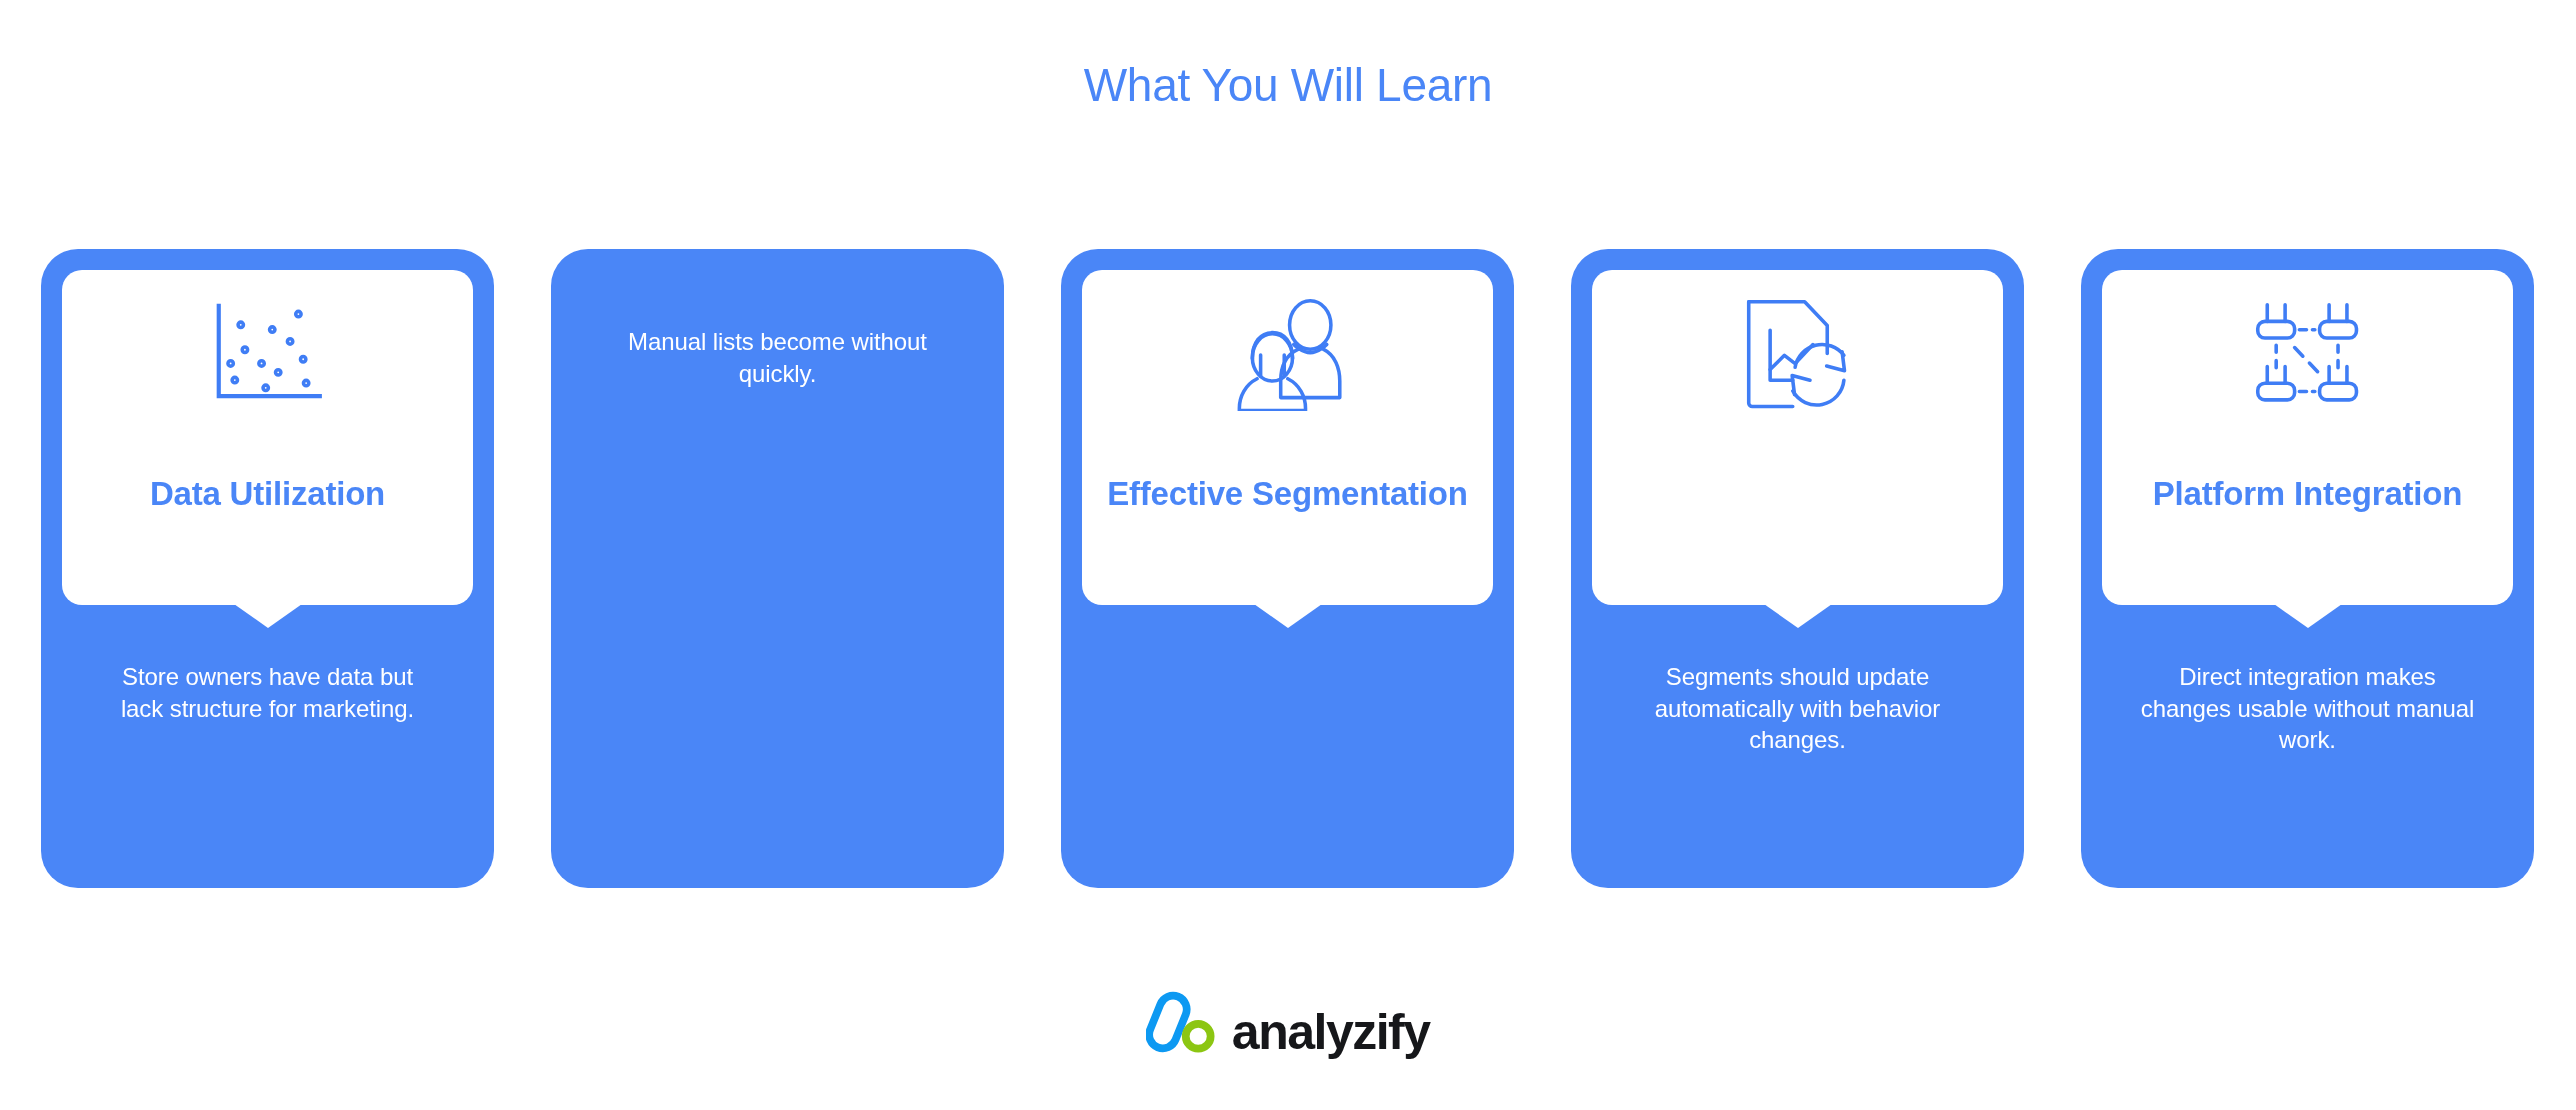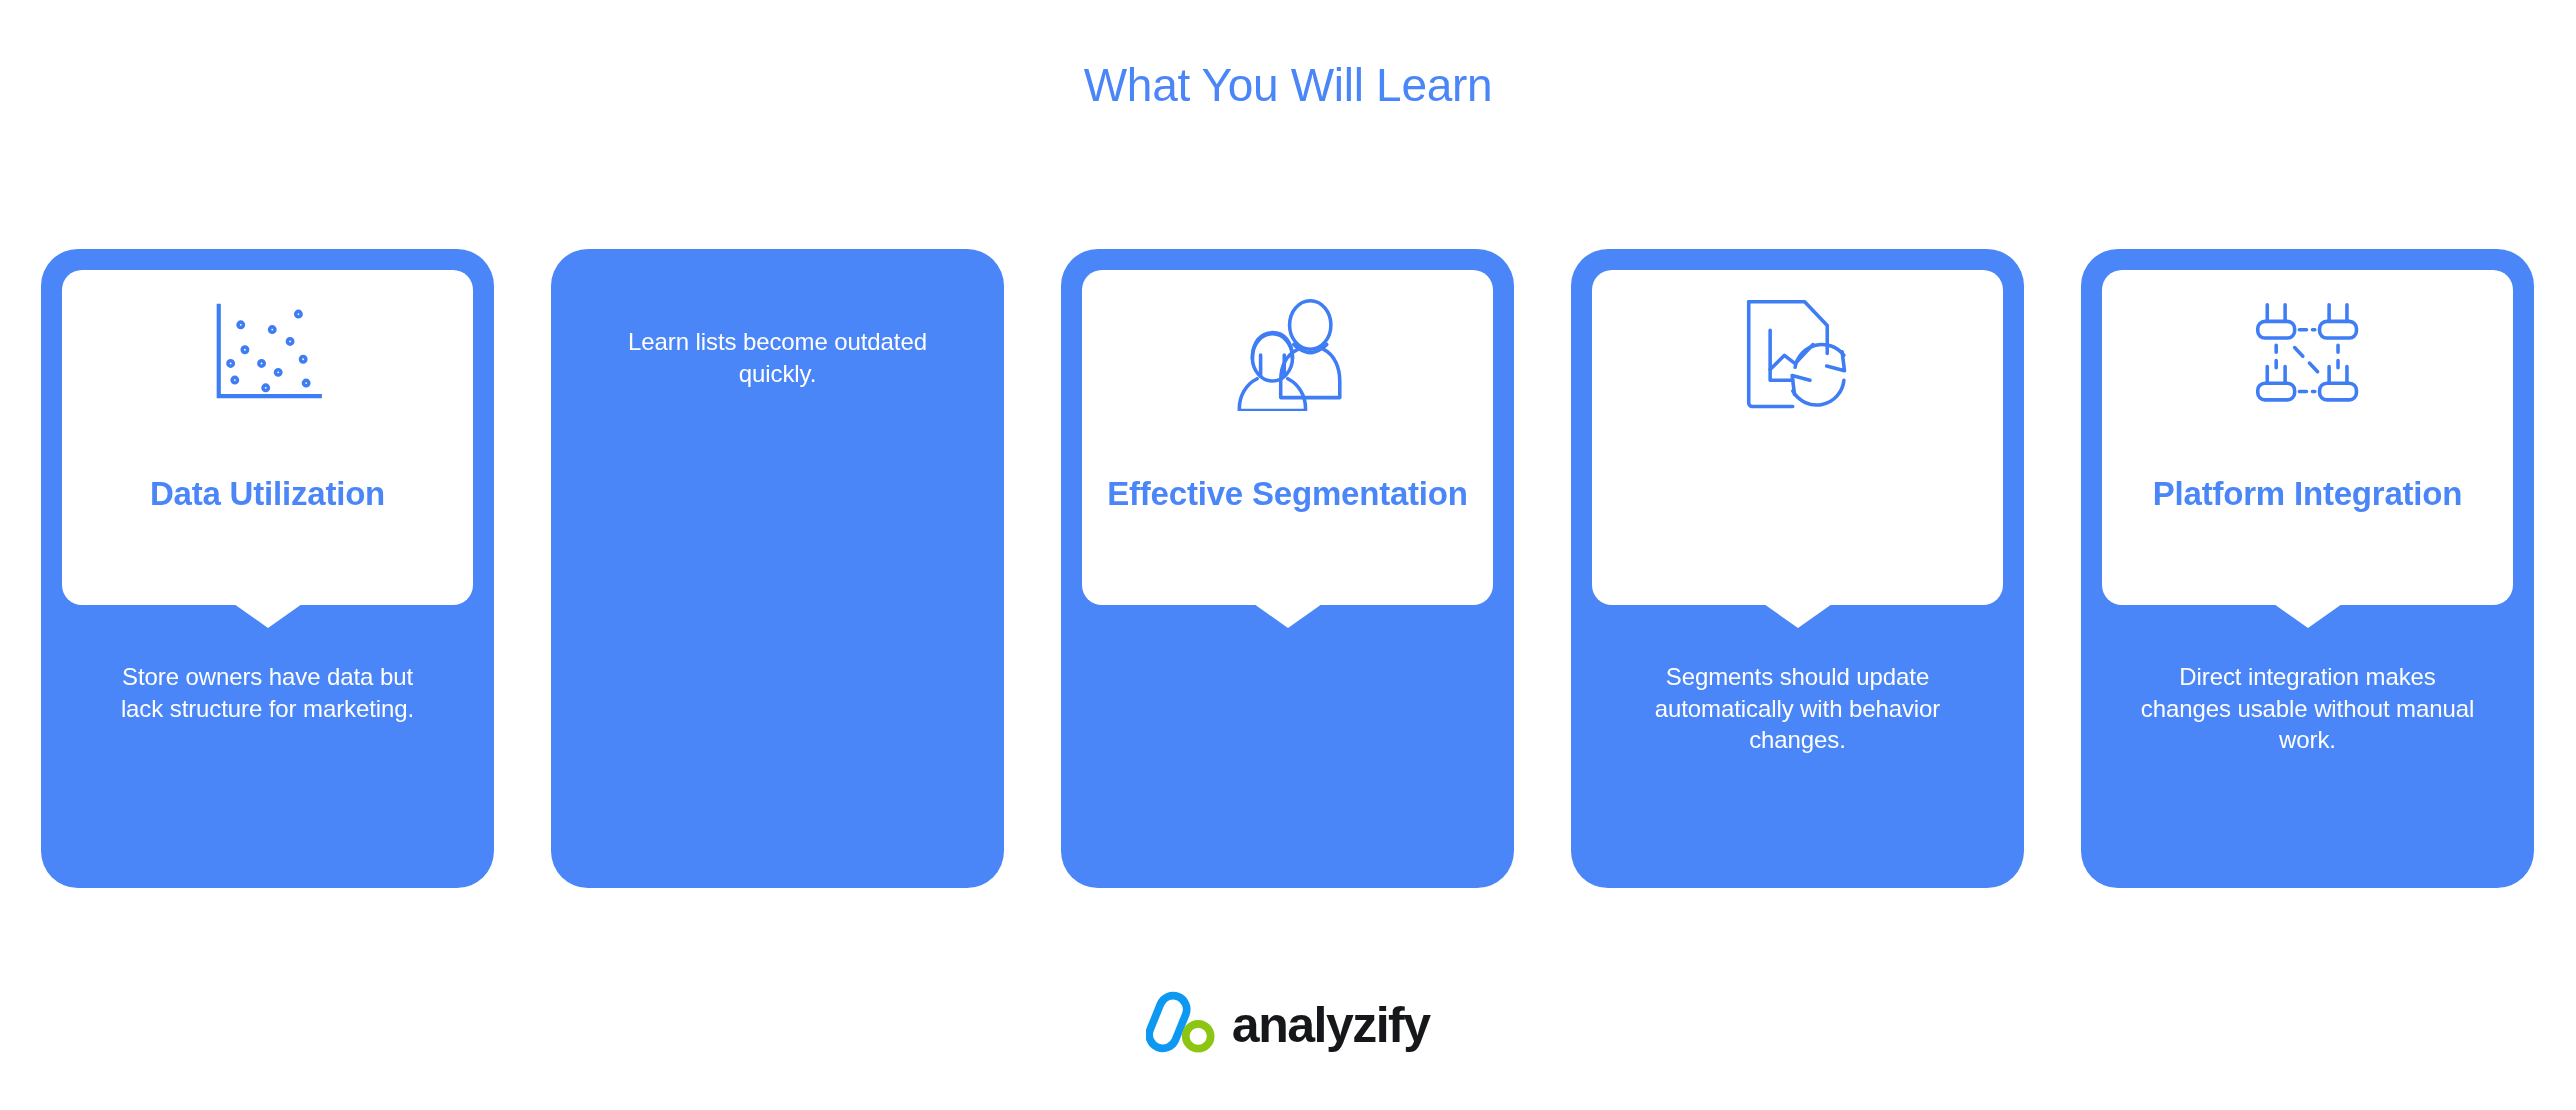--- a/index.html
+++ b/index.html
@@ -121,21 +121,21 @@
     letter-spacing: -0.1px;
   }
 
   
   .logo {
     position: absolute;
     left: 0;
     top: 991px;
     width: 2576px;
     display: flex;
-    align-items: center;
+    align-items: flex-end;
     justify-content: center;
     gap: 15.4px;
   }
   .logo-mark { display: block; }
   .logo-word {
     font-size: 50px;
     font-weight: bold;
     color: #16171a;
     letter-spacing: -1.5px;
     line-height: 1;
@@ -172,21 +172,21 @@
               <circle cx="165" cy="138" r="4.5"></circle>
             </g>
           </svg>
         </div>
         <div class="card-title">Data Utilization</div>
       </div>
       <div class="card-body">Store owners have data but lack structure for marketing.</div>
     </div>
 
     <div class="card">
-      <div class="card-body">Learn lists become outdated quickly.</div>
+      <div class="card-body">Manual lists become without quickly.</div>
     </div>
 
     <div class="card">
       <div class="card-panel">
         <div class="card-icon">
           <svg width="127" height="113" viewBox="0 0 215 190" fill="none">
             <g stroke="#3f7df5" stroke-width="6" fill="none" stroke-linecap="round" stroke-linejoin="round">
               <ellipse cx="146" cy="45" rx="35" ry="41"></ellipse>
               <path d="M118 78 C118 78 132 92 146 92 C160 92 174 78 174 78"></path>
               <path d="M126 86 C104 96 96 118 96 140 L96 168 L196 168 L196 140 C196 118 188 96 168 86"></path>

